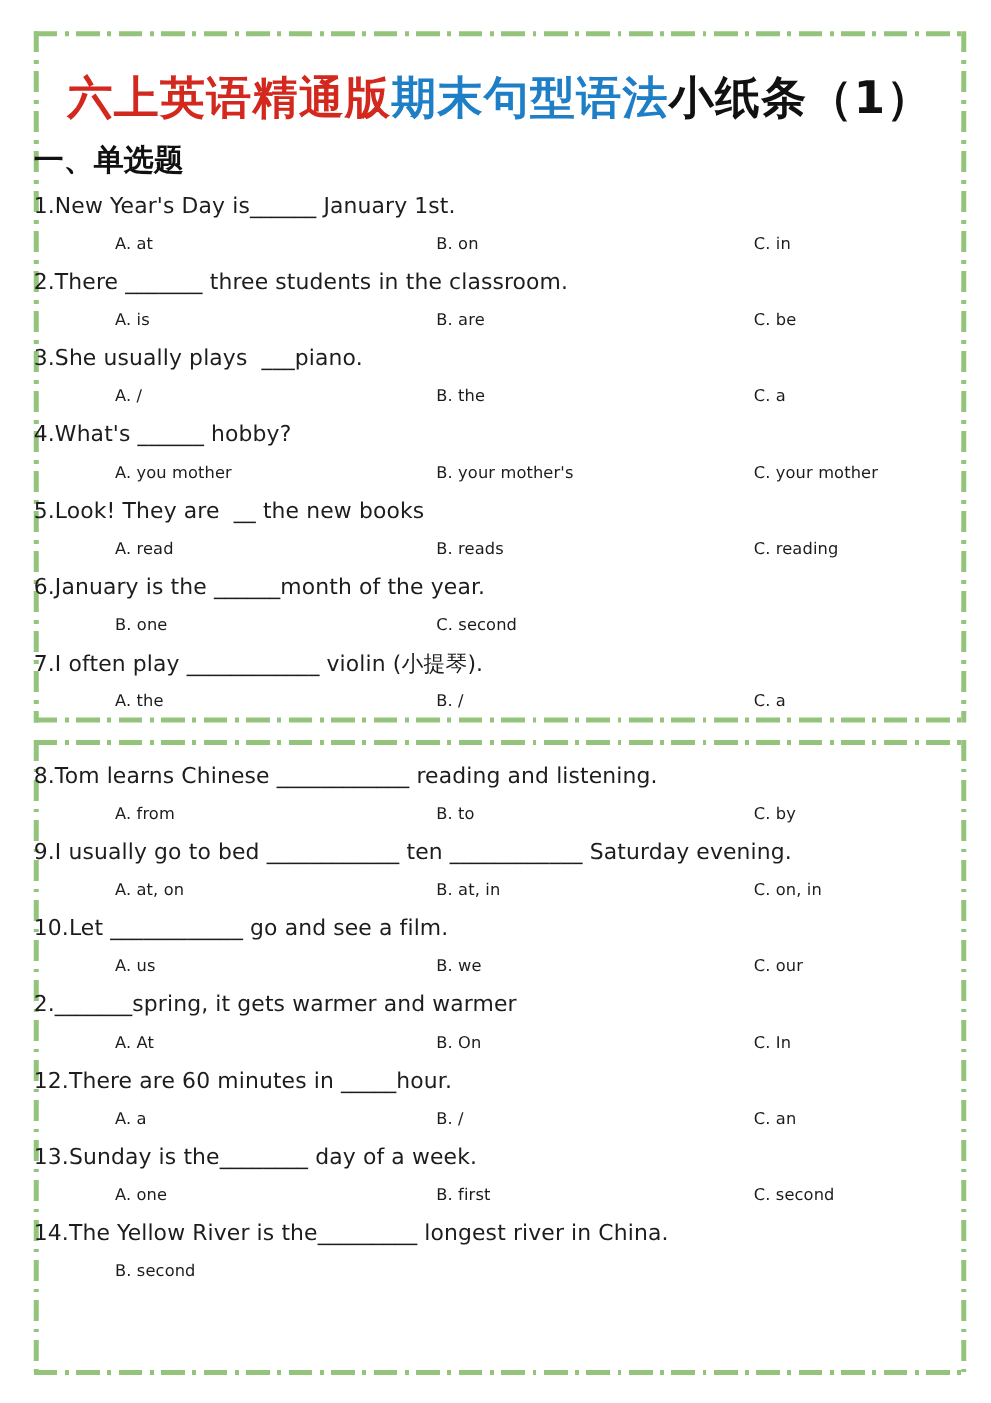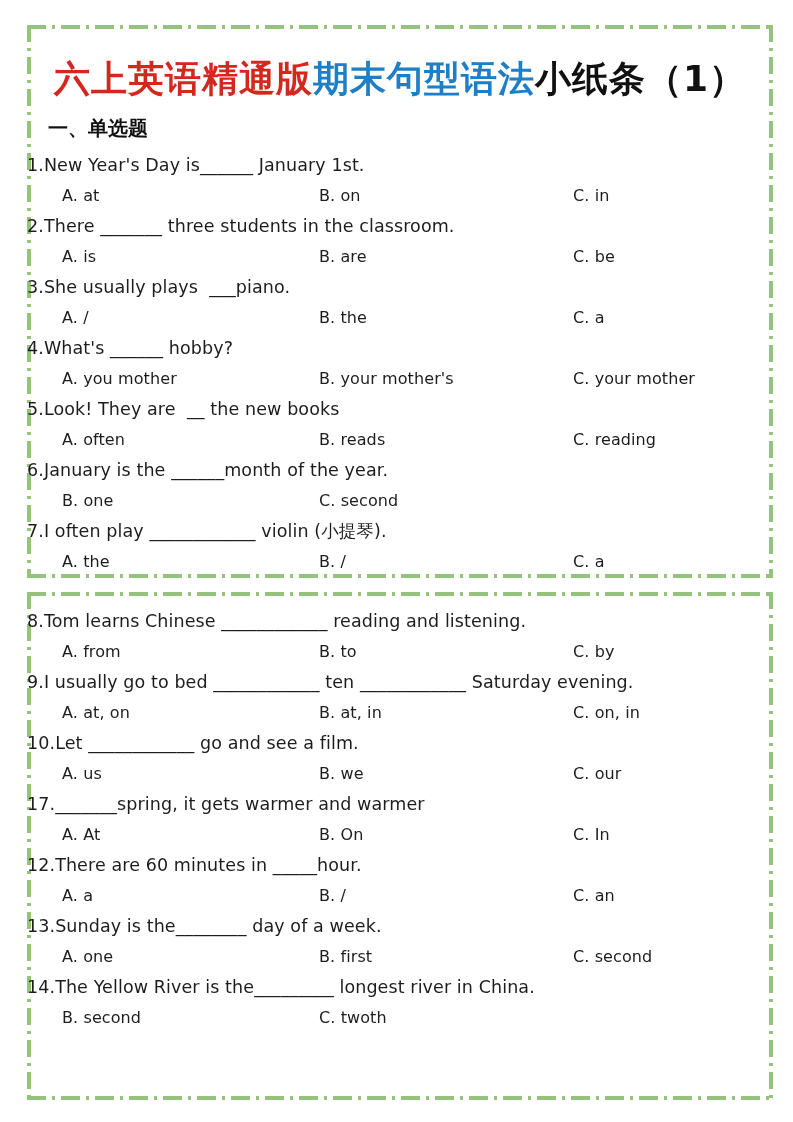--- a/index.html
+++ b/index.html
@@ -42,47 +42,47 @@
     line-height:48px;
     white-space:nowrap;
   }
   .sheet-1 .title{padding-top:30px;}
   .sheet-2 .title{padding-top:20px;}
   .t-red{color:var(--title-red);}
   .t-blue{color:var(--title-blue);}
   .t-black{color:#111111;}
 
   .subheader{
-    font-size:20px;
+    font-size:24px;
     font-weight:bold;
     color:#111;
-    padding-left:21px;
     margin-top:13px;
     height:24px;
     line-height:24px;
   }
   .sheet-1 .question-list{margin-top:10px;}
   .sheet-2 .question-list{margin-top:14px;}
 
   .q-line{
     height:30.5px;
     display:flex;
     align-items:center;
     font-size:17.5px;
     white-space:pre-wrap;
     letter-spacing:0.1px;
   }
   .opt-row{
     height:30.5px;
     display:grid;
     grid-template-columns:257px 254px 1fr;
     align-items:center;
-    font-size:16px;
-    padding-left:35px;
+    font-size:13px;
+    padding-left:50px;
     letter-spacing:0.1px;
+    margin-left:15px;
   }
 </style>
 </head>
 <body>
 
 <div class="page">
 
   <section class="sheet sheet-1">
     <h1 class="title">
       <span class="t-red">六上英语精通版</span><span class="t-blue">期末句型语法</span><span class="t-black">小纸条（1）</span>
@@ -112,21 +112,21 @@
 
   <div class="q-line">4.What's ______ hobby?</div>
   <div class="opt-row">
     <span class="opt">A. you mother</span>
     <span class="opt">B. your mother's</span>
     <span class="opt">C. your mother</span>
   </div>
 
   <div class="q-line">5.Look! They are  __ the new books</div>
   <div class="opt-row">
-    <span class="opt">A. often</span>
+    <span class="opt">A. read</span>
     <span class="opt">B. reads</span>
     <span class="opt">C. reading</span>
   </div>
 
   <div class="q-line">6.January is the ______month of the year.</div>
   <div class="opt-row">
     <span class="opt">B. one</span>
     <span class="opt">C. second</span>
   </div>
 
@@ -155,21 +155,21 @@
     <span class="opt">C. on, in</span>
   </div>
 
   <div class="q-line">10.Let ____________ go and see a film.</div>
   <div class="opt-row">
     <span class="opt">A. us</span>
     <span class="opt">B. we</span>
     <span class="opt">C. our</span>
   </div>
 
-  <div class="q-line">17._______spring, it gets warmer and warmer</div>
+  <div class="q-line">2._______spring, it gets warmer and warmer</div>
   <div class="opt-row">
     <span class="opt">A. At</span>
     <span class="opt">B. On</span>
     <span class="opt">C. In</span>
   </div>
 
   <div class="q-line">12.There are 60 minutes in _____hour.</div>
   <div class="opt-row">
     <span class="opt">A. a</span>
     <span class="opt">B. /</span>
@@ -179,18 +179,17 @@
   <div class="q-line">13.Sunday is the________ day of a week.</div>
   <div class="opt-row">
     <span class="opt">A. one</span>
     <span class="opt">B. first</span>
     <span class="opt">C. second</span>
   </div>
 
   <div class="q-line">14.The Yellow River is the_________ longest river in China.</div>
   <div class="opt-row">
     <span class="opt">B. second</span>
-    <span class="opt">C. twoth</span>
   </div>
 </div>
   </section>
 
 </div>
 
 </body></html>

